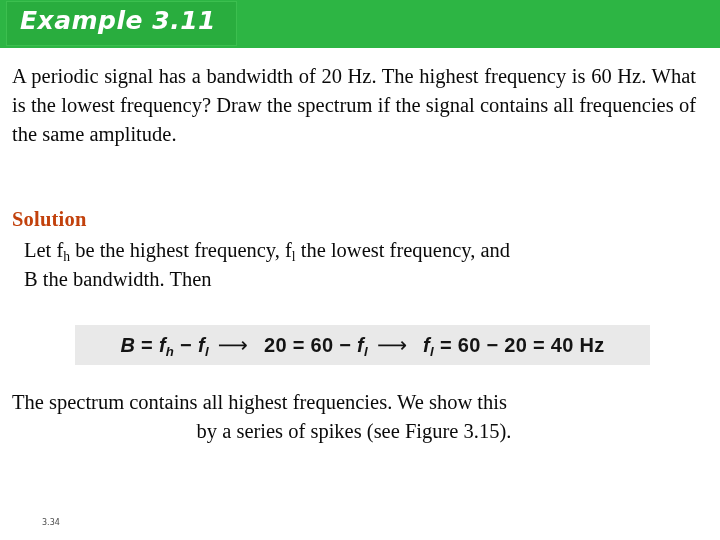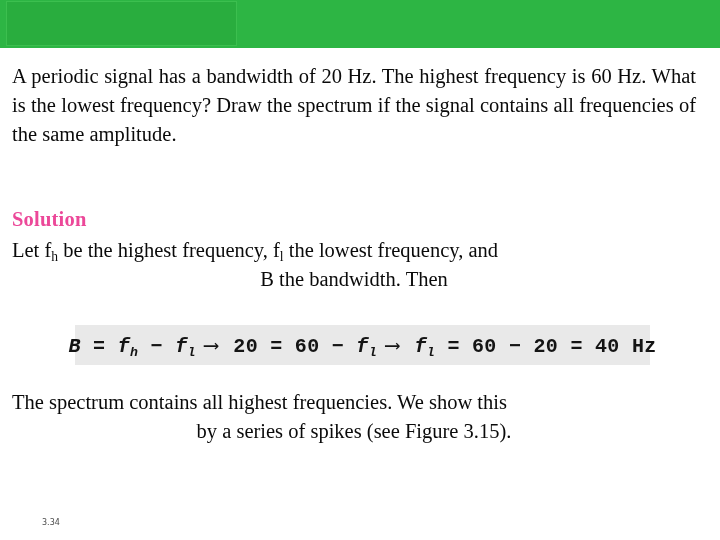--- a/index.html
+++ b/index.html
@@ -68,56 +68,56 @@
   }
   .para-intro { top: 14px; }
   .para-intro-last-line { text-align: left; }
 
   .solution-heading {
     position: absolute;
     left: 12px;
     top: 160px;
     font-size: 20.5px;
     font-weight: bold;
-    color: #ec4899;
+    color: #c2410c;
     letter-spacing: 0.2px;
   }
 
   .para-let {
     position: absolute;
-    left: 12px;
+    left: 24px;
     top: 188px;
     width: 684px;
     font-size: 20.5px;
     line-height: 29px;
     color: #0a0a0a;
     text-align: left;
   }
-  .para-let .ln2 { display: block; text-align: center; }
+  .para-let .ln2 { display: block; }
 
   sub.varsub {
     font-size: 0.66em;
     vertical-align: -0.28em;
     line-height: 0;
   }
 
   
   .equation-box {
     position: absolute;
     left: 75px;
     top: 277px;
     width: 575px;
     height: 40px;
     background: #e9e9e9;
     display: flex;
     align-items: center;
     justify-content: center;
   }
   .equation {
-    font-family: Liberation Mono, monospace;
+    font-family: Liberation Sans, sans-serif;
     font-size: 20px;
     font-weight: bold;
     color: #141414;
     white-space: nowrap;
     letter-spacing: 0.3px;
     text-align: right;
   }
   .equation .mi {
     font-style: italic;
   }
@@ -151,20 +151,21 @@
     font-size: 8px;
     color: #4a4a4a;
     margin-left: 36px;
   }
 </style>
 </head>
 <body>
 
 <div class="banner">
   <div class="banner-inner"></div>
+  <div class="banner-title">Example 3.11</div>
 </div>
 
 <div class="content">
 
   <div class="para para-intro">
     <span>A periodic signal has a bandwidth of 20 Hz. The highest</span>
     <span>frequency is 60 Hz. What is the lowest frequency? Draw the</span>
     <span>spectrum if the signal contains all frequencies of the same</span>
     <span class="para-intro-last-line">amplitude.</span>
   </div>

